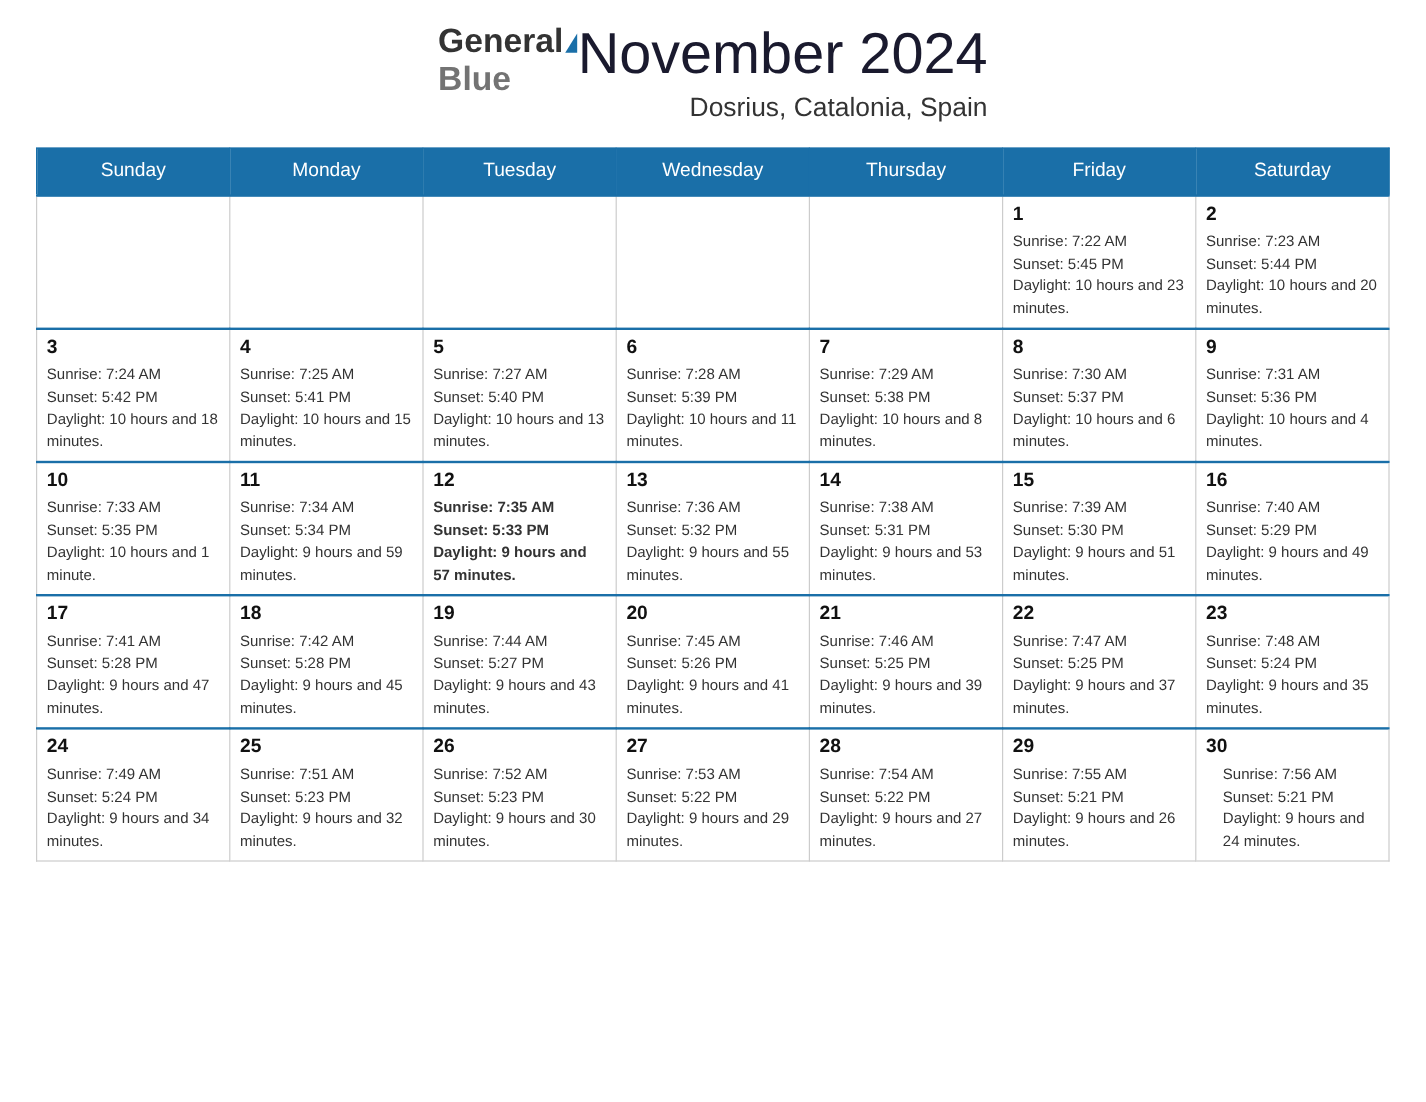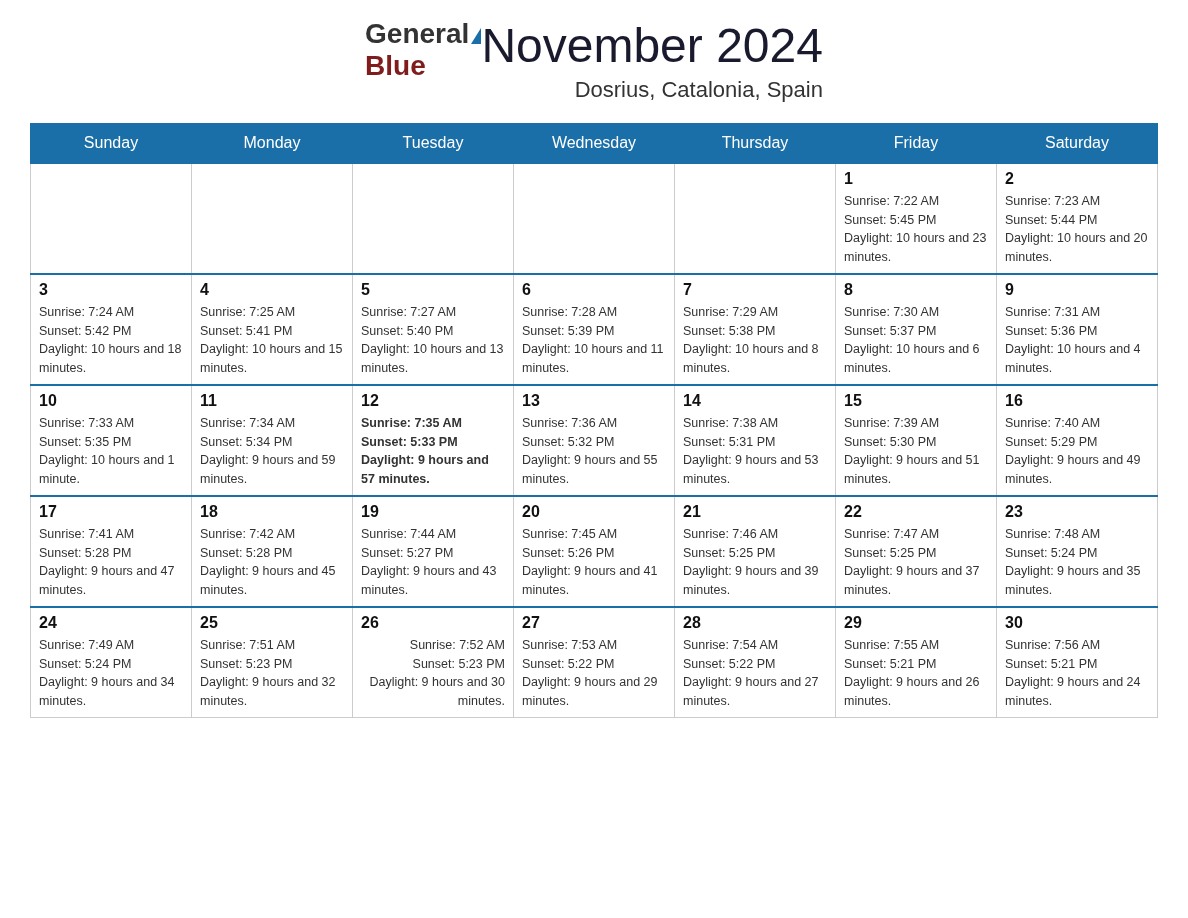--- a/index.html
+++ b/index.html
@@ -116,21 +116,21 @@
     }
   </style>
 </head>
 <body>
 
 <div class="header">
   <div class="logo">
     <div class="logo-text">
       <span class="logo-general">General</span><span class="logo-triangle"></span>
     </div>
-    <div style="font-size:28px; font-weight:bold; color:#7f1d1d; margin-top:2px;">Blue</div>
+    <div style="font-size:28px; font-weight:bold; color:#737373; margin-top:2px;">Blue</div>
   </div>
   <div class="title-section">
     <div class="month-year">November 2024</div>
     <div class="location">Dosrius, Catalonia, Spain</div>
   </div>
 </div>
 
 <table class="calendar">
   <thead>
     <tr>
@@ -303,21 +303,21 @@
 Daylight: 9 hours and 34 minutes.</div>
         </td>
         <td>
           <span class="day-number">25</span>
           <div class="day-info" style="white-space: pre-line;">Sunrise: 7:51 AM
 Sunset: 5:23 PM
 Daylight: 9 hours and 32 minutes.</div>
         </td>
         <td>
           <span class="day-number">26</span>
-          <div class="day-info" style="white-space: pre-line; text-align: right;">Sunrise: 7:52 AM
+          <div class="day-info" style="white-space: pre-line;">Sunrise: 7:52 AM
 Sunset: 5:23 PM
 Daylight: 9 hours and 30 minutes.</div>
         </td>
         <td>
           <span class="day-number">27</span>
           <div class="day-info" style="white-space: pre-line;">Sunrise: 7:53 AM
 Sunset: 5:22 PM
 Daylight: 9 hours and 29 minutes.</div>
         </td>
         <td>
@@ -327,19 +327,19 @@
 Daylight: 9 hours and 27 minutes.</div>
         </td>
         <td>
           <span class="day-number">29</span>
           <div class="day-info" style="white-space: pre-line;">Sunrise: 7:55 AM
 Sunset: 5:21 PM
 Daylight: 9 hours and 26 minutes.</div>
         </td>
         <td>
           <span class="day-number">30</span>
-          <div class="day-info" style="white-space: pre-line;">Sunrise: 7:56 AM
+          <div class="day-info" style="white-space: pre-line; margin-left: 14px;">Sunrise: 7:56 AM
 Sunset: 5:21 PM
 Daylight: 9 hours and 24 minutes.</div>
         </td>
       </tr>
     </tbody>
 </table>
 
 </body></html>

